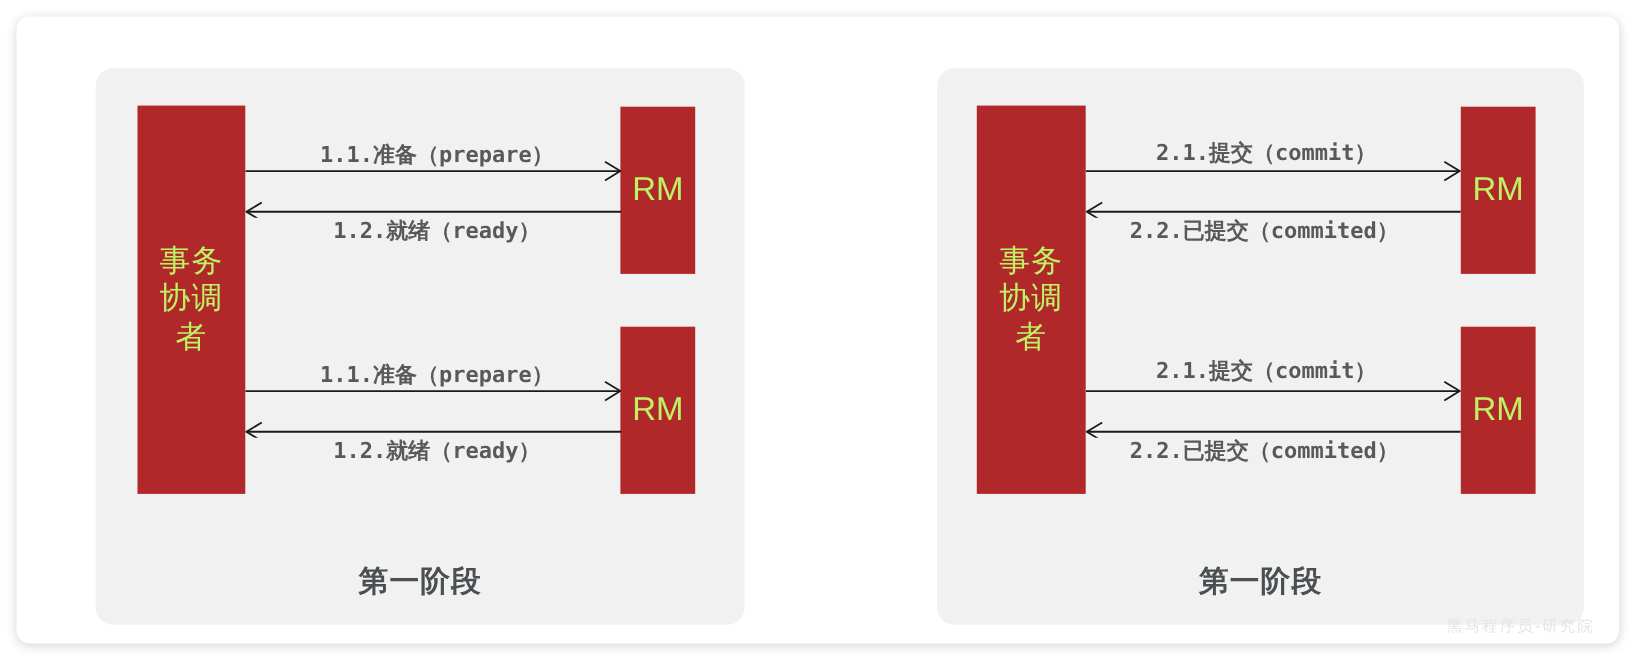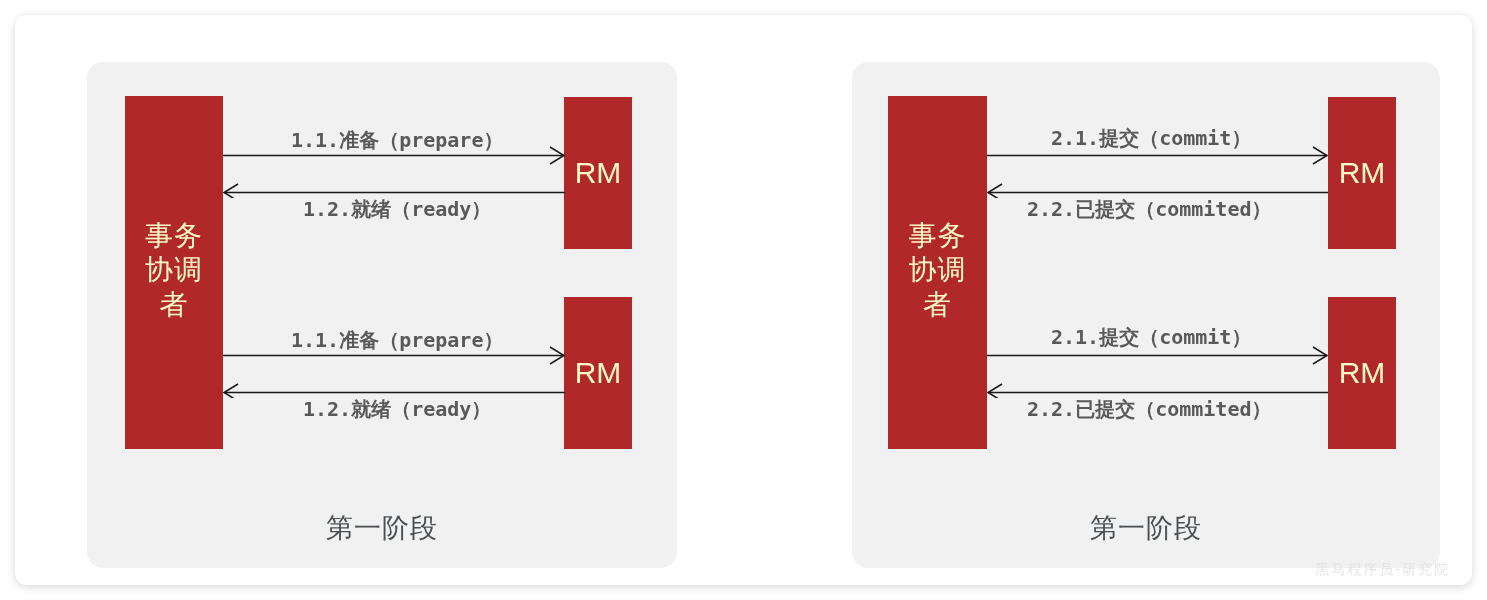--- a/index.html
+++ b/index.html
@@ -45,37 +45,38 @@
   .panel-caption {
     position: absolute;
     left: 0;
     right: 0;
     bottom: 22px;
     text-align: center;
     font-size: 27px;
     color: #4a4f52;
     font-family: "DejaVu Sans", sans-serif;
     letter-spacing: 1px;
+    font-weight: bold;
   }
 
   
   .node {
     position: absolute;
     background: #b0282a;
-    color: #fef9c3;
+    color: #bef264;
     display: flex;
     align-items: center;
     justify-content: center;
     text-align: center;
     line-height: 1.22;
   }
   .node.coordinator {
     font-size: 28px;
     letter-spacing: 1px;
-    font-family: Liberation Mono, monospace;
+    font-family: Liberation Serif, serif;
   }
   .node.rm {
     font-size: 30px;
     font-family: "Liberation Sans", sans-serif;
     font-weight: 400;
   }
 
   
   #coord-left  { left: 38px;  top: 34px; width: 98px;  height: 353px; }
   #rm-left-1   { left: 477px; top: 35px; width: 68px;  height: 152px; }

